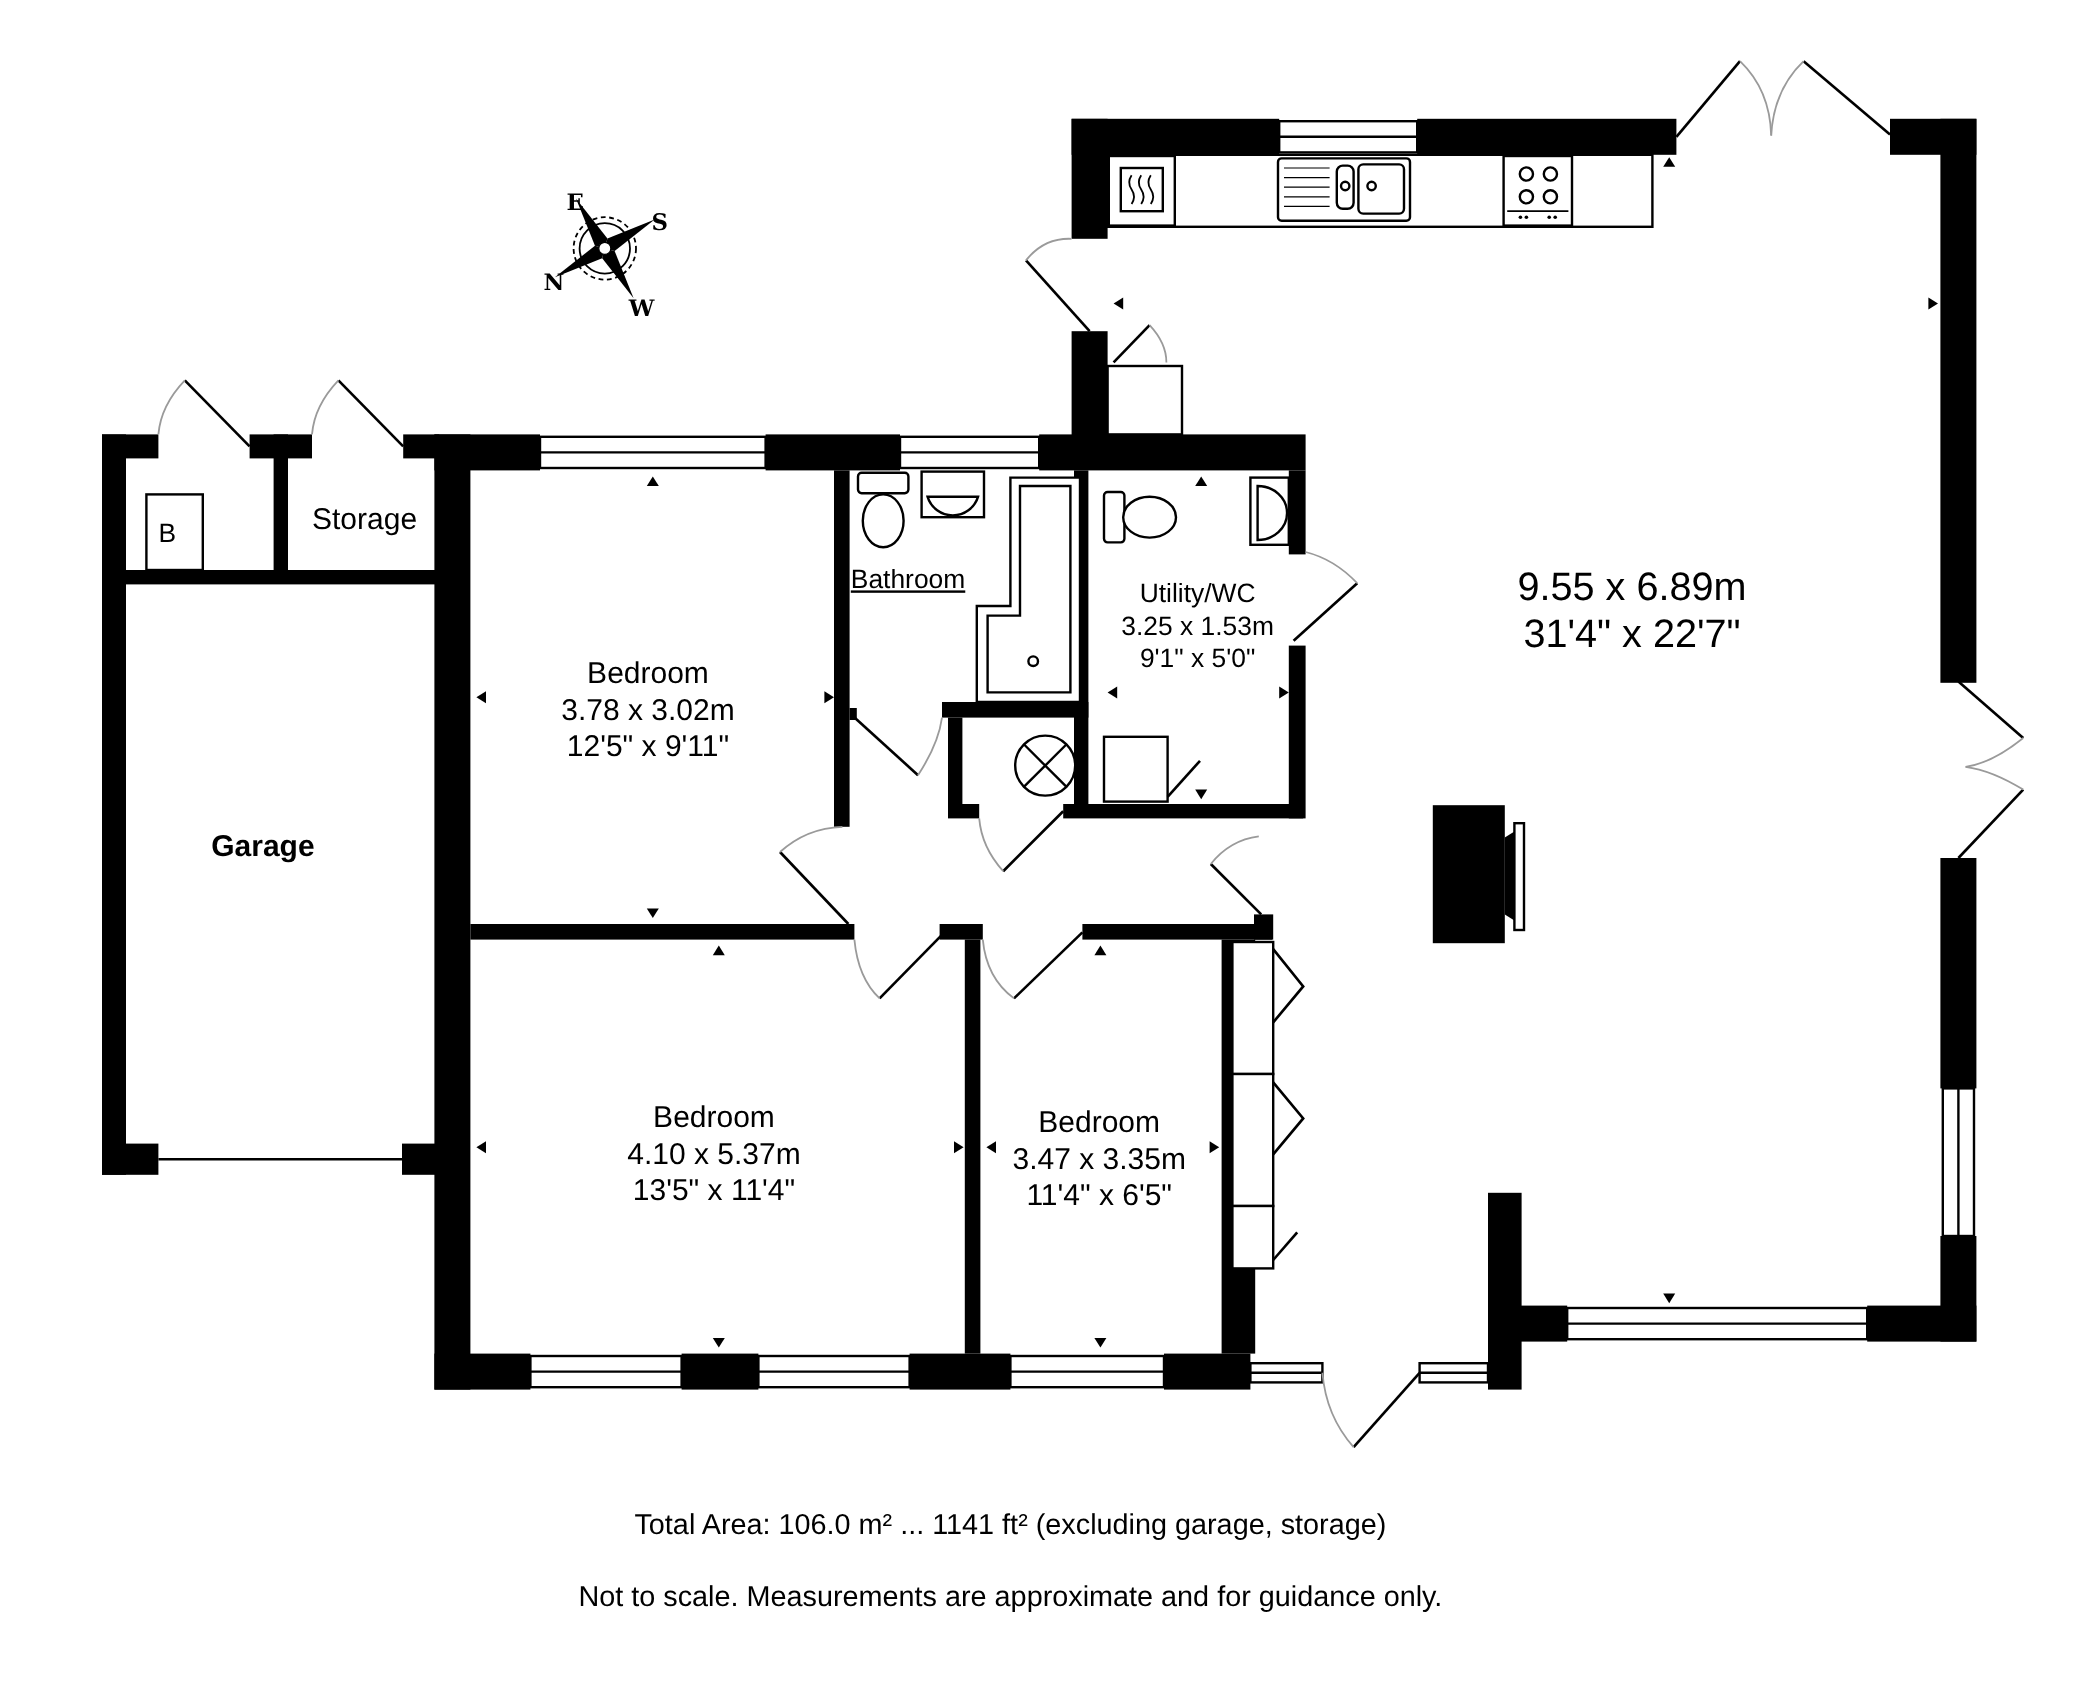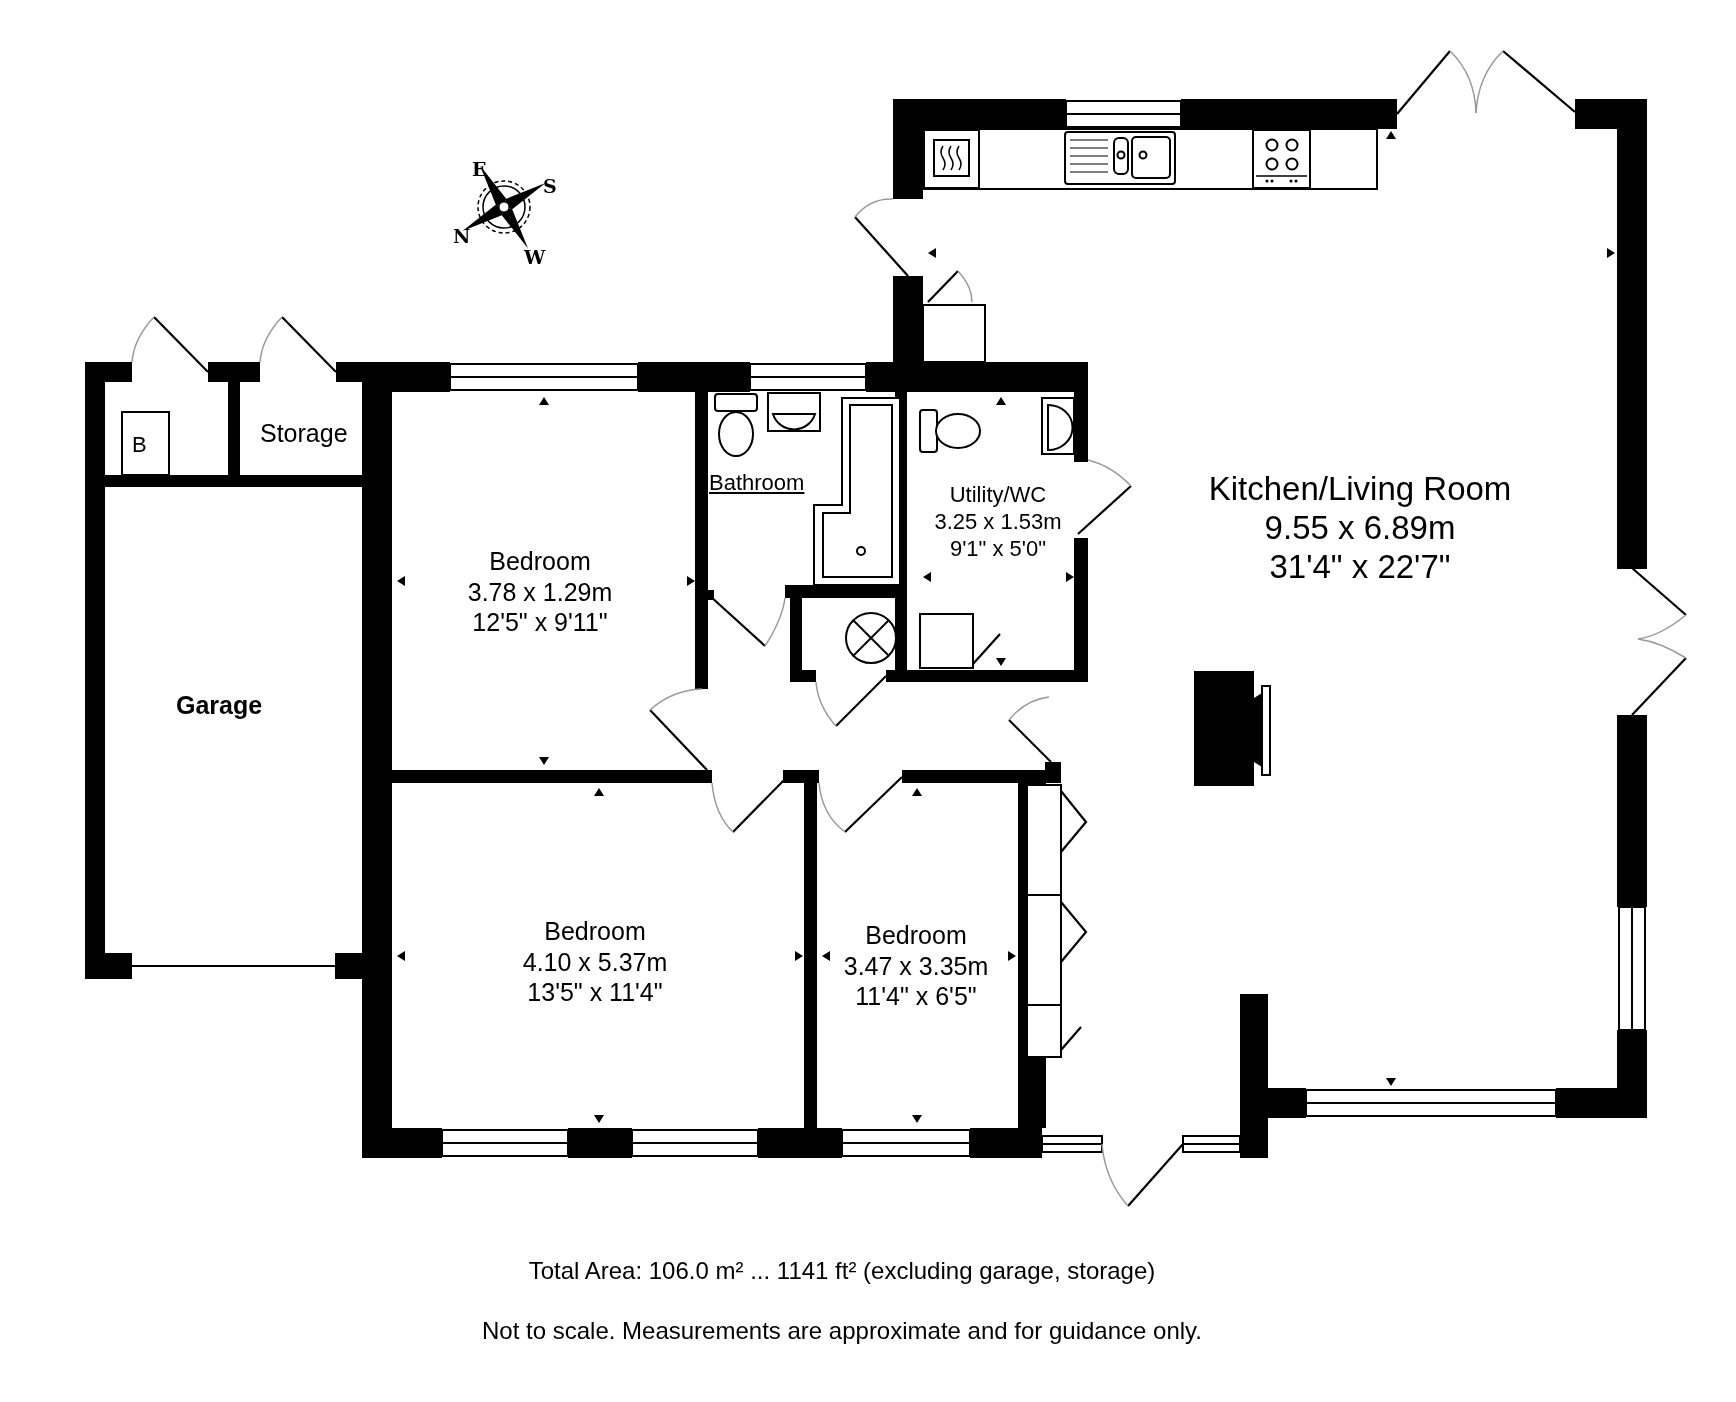--- a/index.html
+++ b/index.html
@@ -277,38 +277,37 @@
 <div class="lbl compass-l" style="left:453px;top:225px;">N</div>
 <div class="lbl compass-l" style="left:524px;top:246px;">W</div>
 
 <div class="lbl room-sm" style="left:132px;top:432px;">B</div>
 <div class="lbl room-md" style="left:260px;top:418px;">Storage</div>
 <div class="lbl room-md" style="left:176px;top:690px;font-weight:bold;">Garage</div>
 <div class="lbl room-sm" style="left:709px;top:470px;text-decoration:underline;">Bathroom</div>
 
 <div class="lbl room-md" style="left:440px;top:546px;width:200px;">
   <div>Bedroom</div>
-  <div>3.78 x 1.29m</div>
+  <div>3.78 x 3.02m</div>
   <div>12'5" x 9'11"</div>
 </div>
 <div class="lbl room-md" style="left:495px;top:916px;width:200px;">
   <div>Bedroom</div>
   <div>4.10 x 5.37m</div>
   <div>13'5" x 11'4"</div>
 </div>
 <div class="lbl room-md" style="left:816px;top:920px;width:200px;">
   <div>Bedroom</div>
   <div>3.47 x 3.35m</div>
   <div>11'4" x 6'5"</div>
 </div>
 <div class="lbl room-sm" style="left:918px;top:482px;width:160px;">
   <div>Utility/WC</div>
   <div>3.25 x 1.53m</div>
   <div>9'1" x 5'0"</div>
 </div>
 <div class="lbl room-lg" style="left:1180px;top:470px;width:360px;">
-  <div>Kitchen/Living Room</div>
   <div>9.55 x 6.89m</div>
   <div>31'4" x 22'7"</div>
 </div>
 
 <div class="footer" style="top:1257px;left:-26px;">Total Area: 106.0 m² ... 1141 ft² (excluding garage, storage)</div>
 <div class="footer" style="top:1317px;left:-26px;">Not to scale. Measurements are approximate and for guidance only.</div>
 
 </body></html>

